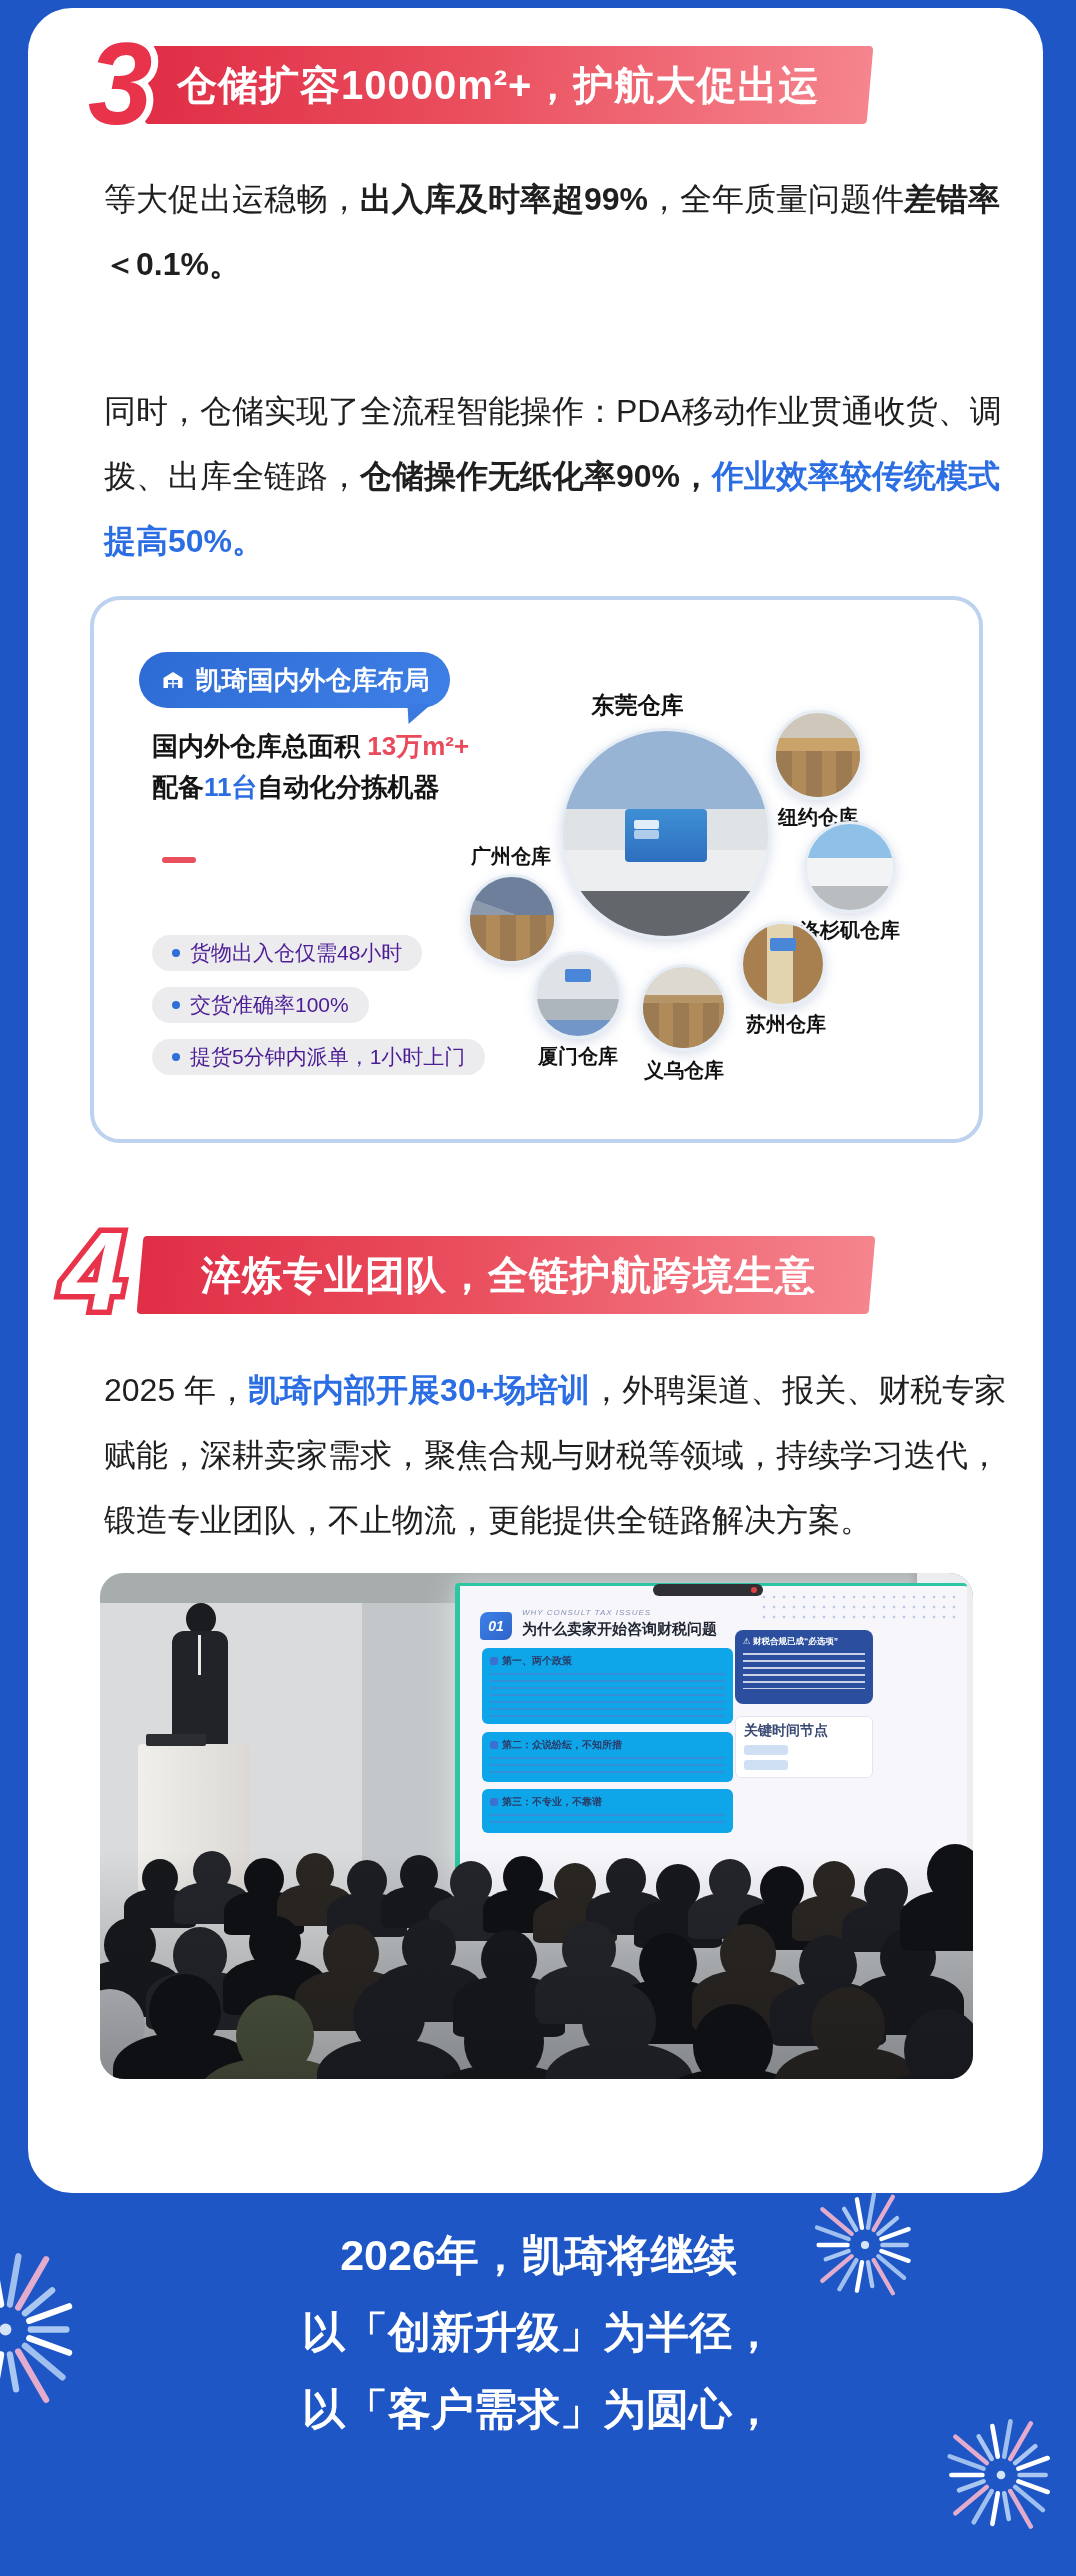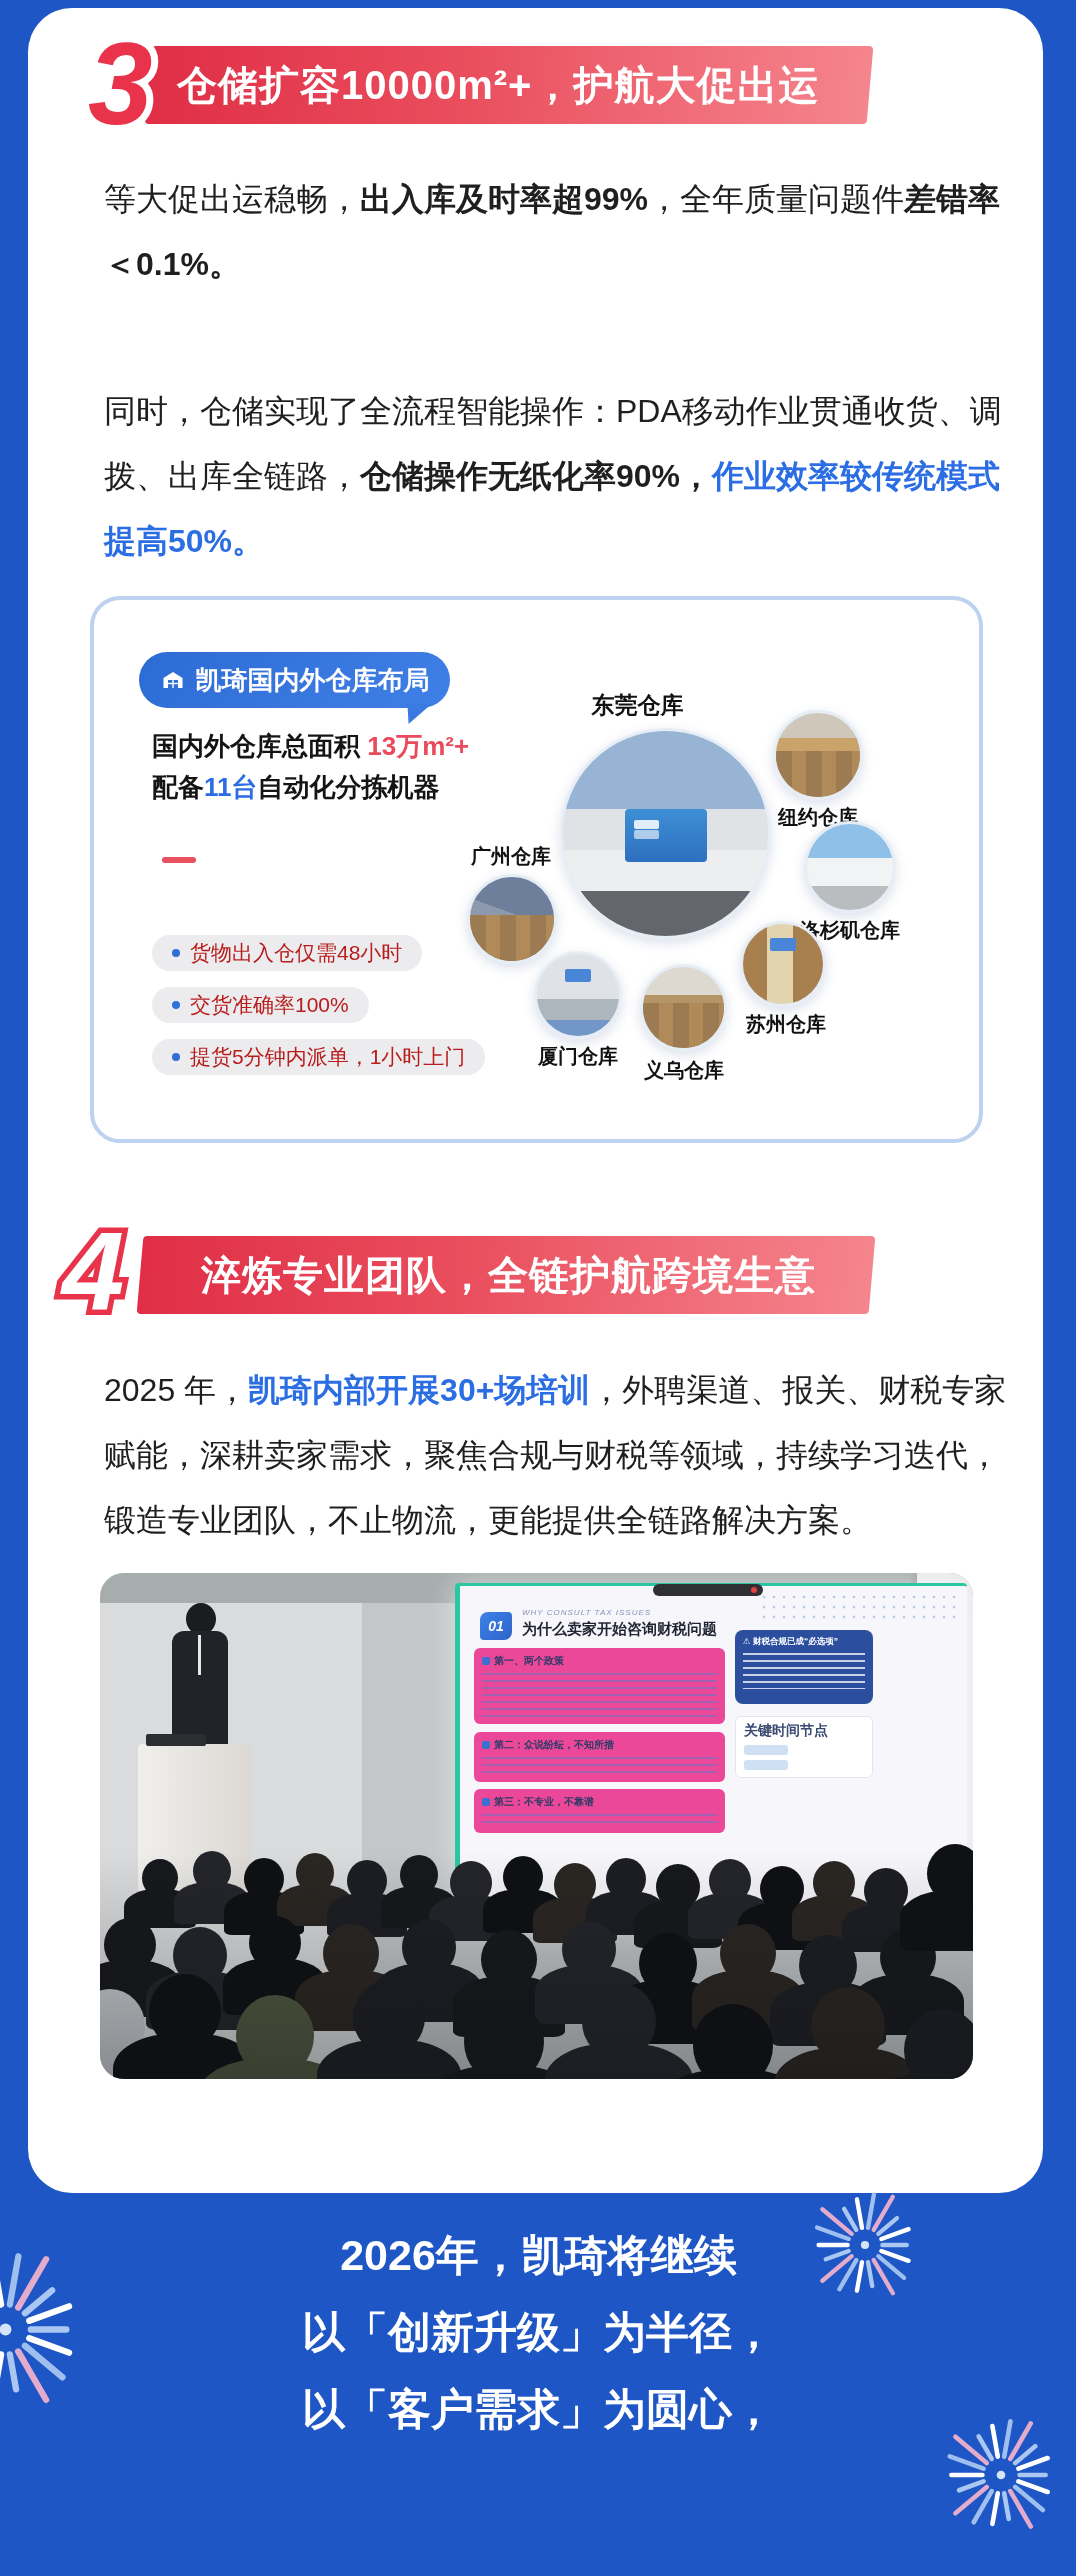--- a/index.html
+++ b/index.html
@@ -24,21 +24,21 @@
   .rich span.red{color:#e94b5c;}
   .rich span.yellow{color:#f2c863;}
 
   
   .wh-card{position:absolute;left:90px;top:596px;width:893px;height:547px;border:4px solid #bcd2ef;border-radius:30px;background:#fff;box-sizing:border-box;}
   .wh-pill{position:absolute;left:45px;top:52px;width:311px;height:56px;border-radius:28px;background:linear-gradient(135deg,#2d6bd4,#3f80e6);color:#fff;font-size:26px;font-weight:700;display:flex;align-items:center;justify-content:center;gap:10px;}
   .wh-pill-tail{position:absolute;left:309px;top:104px;width:0;height:0;border-left:10px solid transparent;border-right:14px solid transparent;border-top:20px solid #3a7ae0;transform:skewX(-24deg);}
   .stat-line{position:absolute;left:58px;font-size:26px;font-weight:700;color:#141414;}
   .stat-line .rline{height:40px;line-height:40px;}
   .red-dash{position:absolute;left:68px;top:257px;width:34px;height:6px;border-radius:3px;background:#e8505e;}
-  .bullet{position:absolute;left:58px;height:36px;border-radius:20px;background:#ececee;display:flex;align-items:center;padding:0 20px;gap:10px;font-size:21px;color:#b91c1c;font-weight:500;white-space:nowrap;}
+  .bullet{position:absolute;left:58px;height:36px;border-radius:20px;background:#ececee;display:flex;align-items:center;padding:0 20px;gap:10px;font-size:21px;color:#4c1d95;font-weight:500;white-space:nowrap;}
   .bullet .dot{width:8px;height:8px;border-radius:50%;background:#2e6fd8;flex:0 0 auto;}
 
   .wh-circle{position:absolute;border-radius:50%;overflow:hidden;border:3px solid #e6edf5;box-shadow:0 4px 12px rgba(50,80,140,.18);box-sizing:border-box;}
   .wh-label{position:absolute;font-size:20px;font-weight:700;color:#111;text-align:center;white-space:nowrap;}
   .c-dg{background:linear-gradient(180deg,#97b4d4 0 38%,#dfe3e6 38% 58%,#eceef0 58% 78%,#63666b 78% 100%);}
   .dg-sign{position:absolute;left:30%;top:38%;width:40%;height:26%;background:linear-gradient(180deg,#3f8fd4,#2d6fc0);border-radius:4px;}
   .dg-sign:after{content:"";position:absolute;left:12%;top:20%;width:30%;height:18%;background:rgba(255,255,255,.85);border-radius:2px;box-shadow:0 10px 0 rgba(255,255,255,.6);}
   .c-gz{background:linear-gradient(200deg,#6d7f9b 0 45%,#8d99ad 45% 62%,#9a8668 62% 100%);}
   .c-ny{background:linear-gradient(180deg,#cfc8ba 0 30%,#caa36a 30% 100%);}
   .c-la{background:linear-gradient(180deg,#8fc0e8 0 40%,#f2f3f4 40% 72%,#b9bdc0 72% 100%);}
@@ -52,21 +52,21 @@
   .photo{position:absolute;left:100px;top:1573px;width:873px;height:506px;border-radius:24px;background:linear-gradient(90deg,#d9dbdc 0 30%,#c3c7c9 30% 100%);overflow:hidden;}
   .photo:before{content:"";position:absolute;left:0;top:0;right:0;height:30px;background:#a7adad;}
   .photo:after{content:"";position:absolute;left:0;right:0;bottom:0;height:45%;background:linear-gradient(180deg,rgba(20,22,26,0) 0,rgba(15,16,20,.35) 100%);pointer-events:none;}
   .pillar{position:absolute;right:0;top:0;width:56px;height:319px;background:#e9eaec;box-shadow:-4px 0 6px rgba(0,0,0,.12);}
   .screen{position:absolute;left:355px;top:10px;width:512px;height:344px;background:#f6f6fb;border-left:5px solid #2cc6a2;border-top:3px solid #2cc6a2;border-radius:4px;box-shadow:0 0 30px rgba(255,255,255,.5);box-sizing:border-box;}
   .sl-toolbar{position:absolute;left:38%;top:-2px;width:110px;height:12px;background:#2f3033;border-radius:6px;}
   .sl-toolbar i{position:absolute;right:6px;top:3px;width:6px;height:6px;border-radius:50%;background:#e04040;}
   .sl-badge{position:absolute;left:20px;top:26px;width:32px;height:28px;background:linear-gradient(135deg,#3b82e8,#2f63c8);border-radius:8px 4px 8px 4px;color:#fff;font-size:14px;font-weight:700;font-style:italic;text-align:center;line-height:28px;}
   .sl-kicker{position:absolute;left:62px;top:22px;font-size:8px;font-style:italic;color:#8a93b8;letter-spacing:1px;}
   .sl-title{position:absolute;left:62px;top:34px;font-size:15px;font-weight:700;color:#1f2430;}
-  .sl-block{position:absolute;left:14px;width:251px;background:#ec4899;border-radius:6px;padding:6px 8px;box-sizing:border-box;font-family:Liberation Mono, monospace;}
+  .sl-block{position:absolute;left:22px;width:251px;background:#0ea5e9;border-radius:6px;padding:6px 8px;box-sizing:border-box;font-family:Liberation Mono, monospace;}
   .sl-h{font-size:10px;font-weight:700;color:#2b3a66;white-space:nowrap;}
   .sl-h .ic{display:inline-block;width:8px;height:8px;border-radius:2px;background:#3b6fd0;margin-right:4px;vertical-align:middle;}
   .sl-stripes{margin-top:5px;height:26px;background:repeating-linear-gradient(180deg,rgba(90,120,200,.5) 0 2px,rgba(0,0,0,0) 2px 7px);}
   .sl-bluebox{position:absolute;left:275px;top:44px;width:138px;height:74px;background:#2b4f9e;border-radius:8px;padding:6px 8px;box-sizing:border-box;}
   .sl-bluebox .sl-h{color:#fff;font-size:8.5px;}
   .sl-bluebox .sl-stripes{background:repeating-linear-gradient(180deg,rgba(255,255,255,.75) 0 2px,rgba(0,0,0,0) 2px 7px);height:36px;}
   .sl-panel{position:absolute;left:275px;top:130px;width:138px;height:62px;background:#fff;border:1px solid #e2e6f0;border-radius:6px;padding:5px 8px;box-sizing:border-box;}
   .sl-panel .sl-h{color:#3a4a72;font-size:14px;}
   .sl-pill{margin-top:5px;width:44px;height:10px;background:#cfe0f5;border-radius:3px;}
   .sl-dots{position:absolute;left:299px;top:6px;width:199px;height:30px;background-image:radial-gradient(#9fb6df 1.5px,rgba(0,0,0,0) 1.6px);background-size:10px 10px;opacity:.7;}

